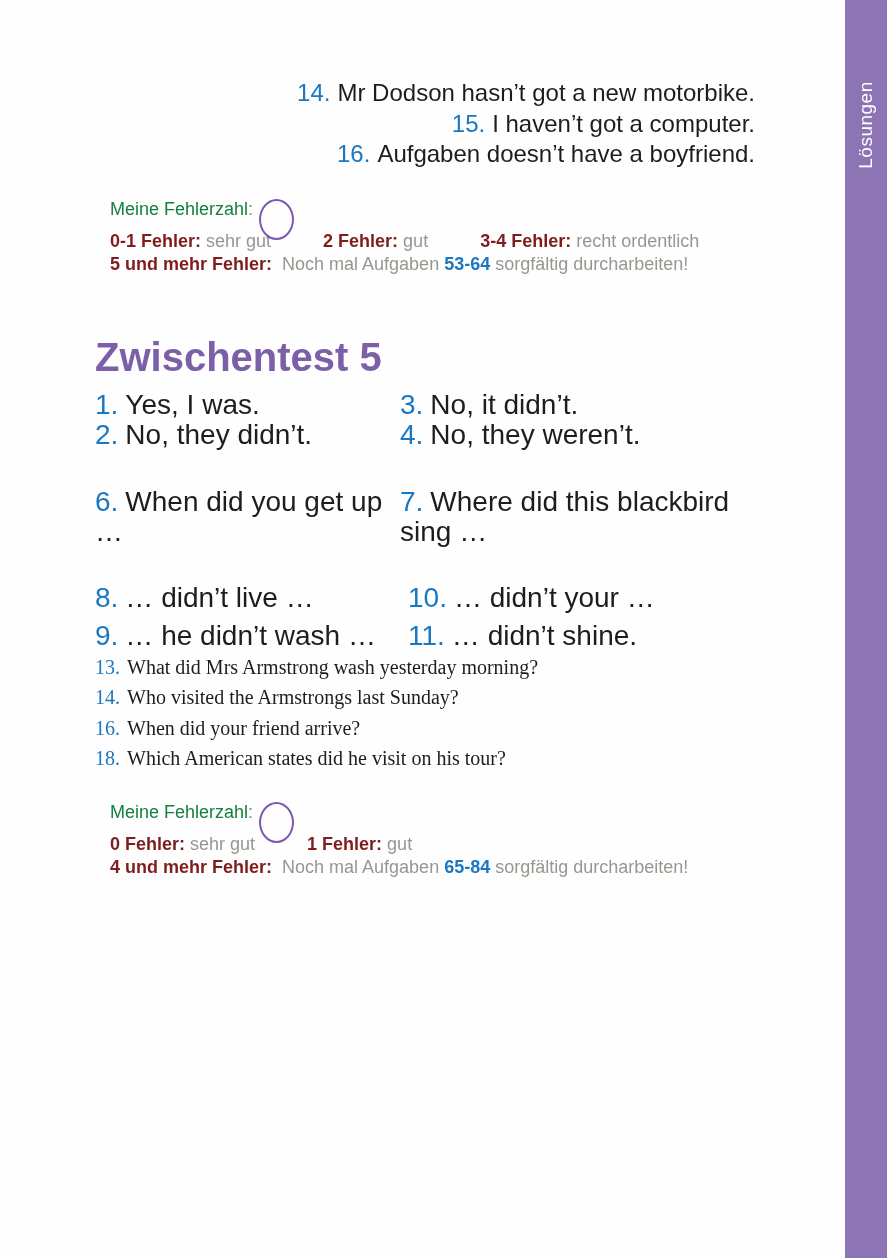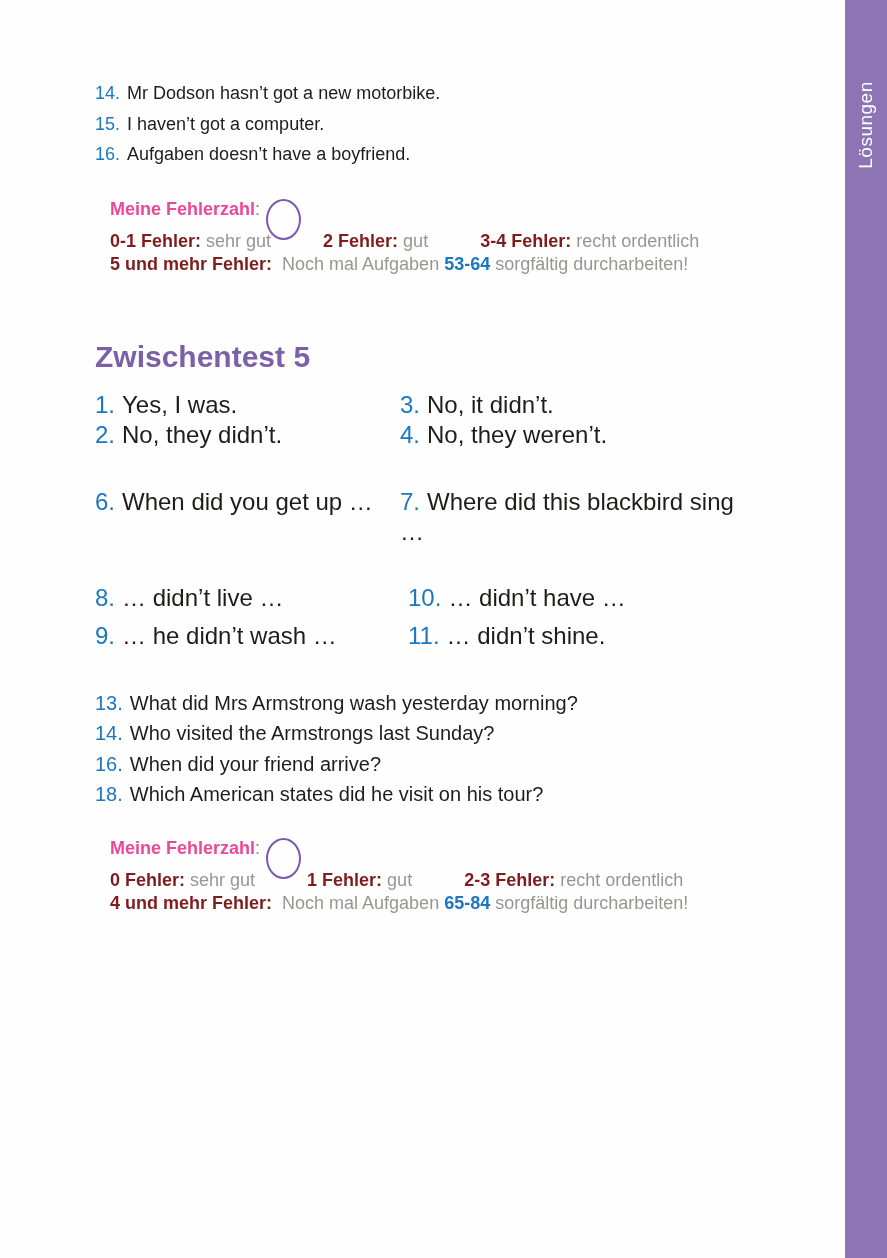--- a/index.html
+++ b/index.html
@@ -2,43 +2,43 @@
 <html><head>
 <meta charset="utf-8">
 <style>
   html,body{margin:0;padding:0;background:#ffffff;}
   .page{position:relative;width:887px;height:1258px;background:#fffefe;overflow:hidden;
         font-family:"Liberation Sans", sans-serif;color:#1d1d1b;}
   .sidebar{position:absolute;top:0;left:845px;width:42px;height:1258px;background:#8c74b5;}
   .sidebar-label{position:absolute;top:125px;left:50%;transform:translate(-50%,-50%) rotate(-90deg);
         transform-origin:center;white-space:nowrap;color:#ffffff;font-size:19px;letter-spacing:0.5px;}
   .content{position:absolute;left:95px;top:78px;width:660px;}
-  .answer-list{font-size:18px;line-height:30.5px;}
+  .answer-list{font-size:24px;line-height:30.5px;text-align:right;}
   .answer-item{white-space:nowrap;}
   .num{color:#1a77c2;margin-right:7px;}
   .itm{color:#1d1d1b;}
   
   .score{margin-left:15px;margin-top:20px;font-size:18px;color:#98968f;}
   .score-head{line-height:24px;height:30px;}
-  .s-label{font-weight:bold;color:#ec4899;}
+  .s-label{font-weight:normal;color:#15803d;}
   .s-colon{color:#85837f;margin-right:6px;}
   .circle{display:inline-block;width:31px;height:37px;border:2px solid #7a5ab0;border-radius:50%;
           vertical-align:middle;transform:translateY(9px);background:transparent;}
   .grade-line{display:flex;gap:52px;margin-top:10px;line-height:23px;white-space:nowrap;}
   .grade-label{font-weight:bold;color:#7f1d1d;margin-right:5px;}
   .grade-text{color:#98968f;text-align:center;}
   .retry-line{margin-top:0;line-height:23px;white-space:nowrap;}
   .retry-range{font-weight:bold;color:#1a77c2;}
   
-  .section-title{margin-top:64px;font-size:30px;font-weight:bold;color:#7b5fa8;line-height:34px;}
-  .two-col{display:grid;grid-template-columns:305px 1fr;font-size:24px;line-height:30.5px;}
+  .section-title{margin-top:64px;font-size:40px;font-weight:bold;color:#7b5fa8;line-height:34px;}
+  .two-col{display:grid;grid-template-columns:305px 1fr;font-size:28px;line-height:30.5px;}
   .group-a{margin-top:16px;}
   .group-b{margin-top:36px;}
   .group-c{margin-top:35px;gap:8px;}
-  .full-list{margin-top:36px;font-size:20px;line-height:30.5px;}
+  .full-list{font-size:20px;line-height:30.5px;font-family:Liberation Serif, serif;}
   .score-2{margin-top:19px;}
 </style>
 </head>
 <body>
 
 <div class="page">
 
   <div class="sidebar">
     <span class="sidebar-label">Lösungen</span>
   </div>
@@ -80,40 +80,39 @@
       <div><span class="num">4.</span><span class="itm">No, they weren’t.</span></div>
     </div>
 
     <div class="two-col group-b">
       <div><span class="num">6.</span><span class="itm">When did you get up …</span></div>
       <div><span class="num">7.</span><span class="itm">Where did this blackbird sing …</span></div>
     </div>
 
     <div class="two-col group-c">
       <div><span class="num">8.</span><span class="itm">… didn’t live …</span></div>
-      <div><span class="num">10.</span><span class="itm">… didn’t have …</span></div>
+      <div><span class="num">10.</span><span class="itm">… didn’t your …</span></div>
       <div><span class="num">9.</span><span class="itm">… he didn’t wash …</span></div>
       <div><span class="num">11.</span><span class="itm">… didn’t shine.</span></div>
     </div>
 
     <div class="full-list">
       <div class="answer-item"><span class="num">13.</span><span class="itm">What did Mrs Armstrong wash yesterday morning?</span></div>
       <div class="answer-item"><span class="num">14.</span><span class="itm">Who visited the Armstrongs last Sunday?</span></div>
       <div class="answer-item"><span class="num">16.</span><span class="itm">When did your friend arrive?</span></div>
       <div class="answer-item"><span class="num">18.</span><span class="itm">Which American states did he visit on his tour?</span></div>
     </div>
 
     <div class="score score-2">
       <div class="score-head">
         <span class="s-label">Meine Fehlerzahl</span><span class="s-colon">:</span><span class="circle"></span>
       </div>
       <div class="grade-line">
         <span><span class="grade-label">0 Fehler:</span><span class="grade-text">sehr gut</span></span>
         <span><span class="grade-label">1 Fehler:</span><span class="grade-text">gut</span></span>
-        <span><span class="grade-label">2-3 Fehler:</span><span class="grade-text">recht ordentlich</span></span>
       </div>
       <div class="retry-line">
         <span class="grade-label">4 und mehr Fehler:</span><span class="grade-text"> Noch mal Aufgaben </span><span class="retry-range">65-84</span><span class="grade-text"> sorgfältig durcharbeiten!</span>
       </div>
     </div>
 
   </div>
 </div>
 
 </body></html>

